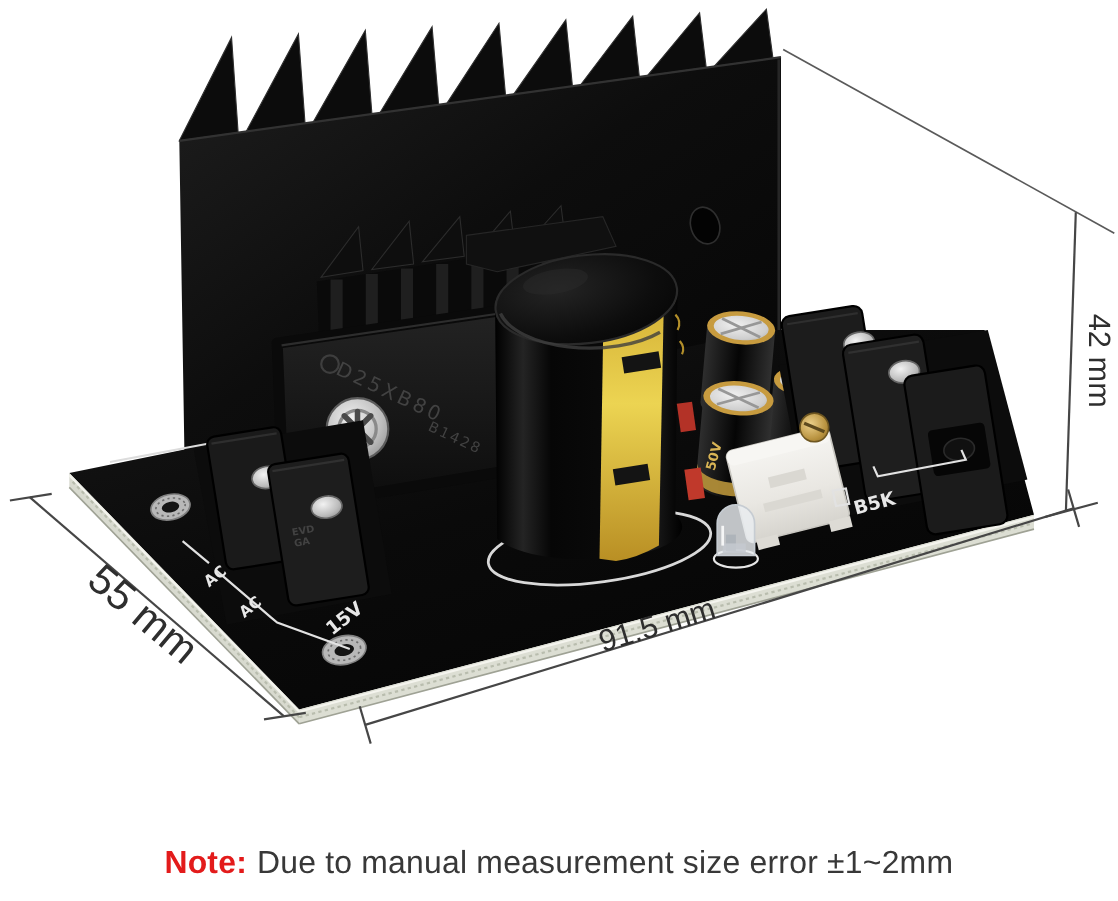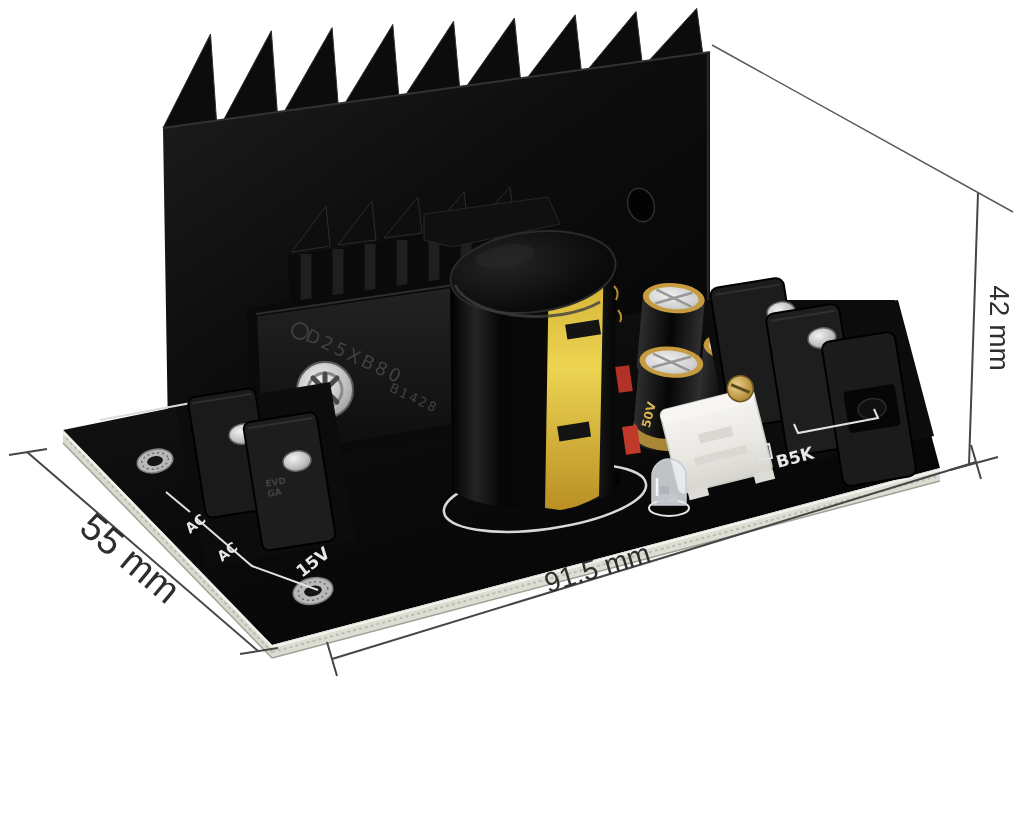--- a/index.html
+++ b/index.html
@@ -306,13 +306,16 @@
   <text class="dim-label" transform="translate(600,577) rotate(-17)" text-anchor="middle" font-size="28">91.5 mm</text>
 
   <g fill="none">
     <line x1="712" y1="45" x2="1013" y2="212" stroke="#5a5a5a" stroke-width="1.5"></line>
     <line x1="978" y1="193" x2="969" y2="465" stroke="#464646" stroke-width="2"></line>
     <line x1="950" y1="470" x2="998" y2="457" stroke="#464646" stroke-width="2"></line>
   </g>
   <text class="dim-label" transform="translate(990,328) rotate(90)" text-anchor="middle" font-size="28">42 mm</text>
 </svg>
 
+<div id="note">
+  <span class="prefix">Note:</span><span>Due to manual measurement size error ±1~2mm</span>
 </div>
+</div>
 
 </body></html>

